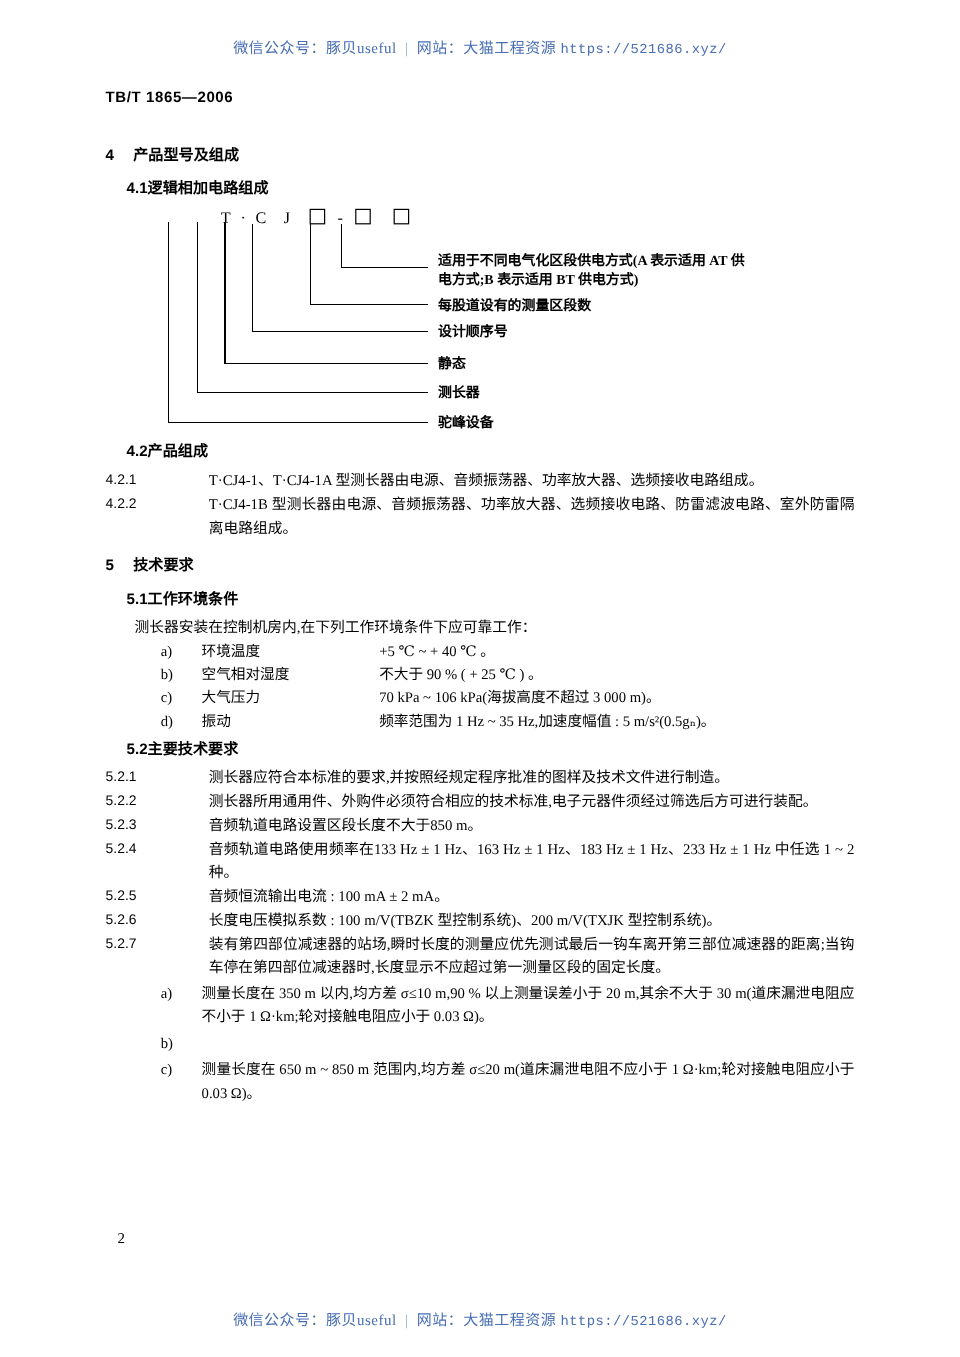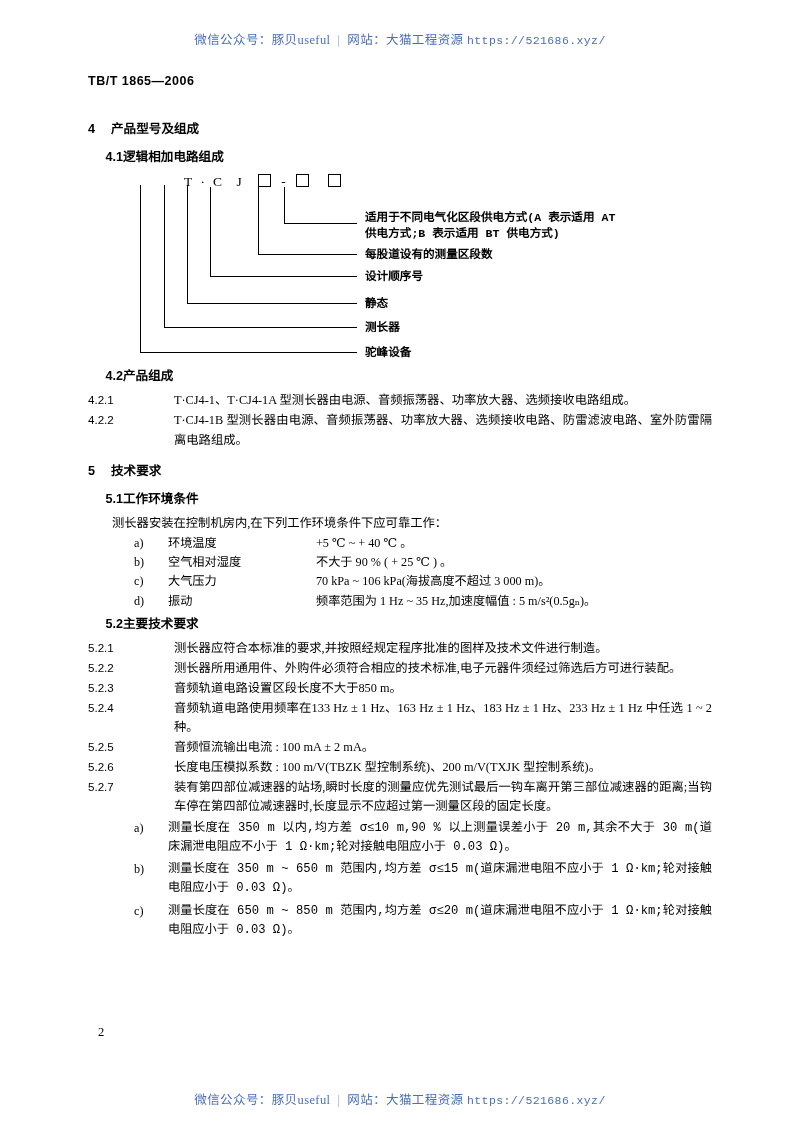--- a/index.html
+++ b/index.html
@@ -110,21 +110,20 @@
   }
   .item .lbl {
     flex: 0 0 auto;
     width: 34px;
     margin-left: 46px;
     text-align: left;
   }
   .item .body {
     flex: 1 1 auto;
     text-align: justify;
-    font-family: Liberation Mono, monospace;
   }
   
   .item .envlabel {
     flex: 0 0 auto;
     width: 148px;
   }
   .item .envvalue { flex: 1 1 auto; }
 
   
   .diagram {
@@ -155,21 +154,21 @@
   }
   .dlabels {
     position: absolute;
     left: 0;
     top: 0;
     width: 100%;
     height: 100%;
   }
   .dlabel {
     position: absolute;
-    font-family: Liberation Mono, monospace;
+    font-family: Liberation Serif, serif;
     font-weight: bold;
     font-size: 11.6px;
     line-height: 1.32;
     white-space: normal;
   }
 
   
   .folio {
     position: absolute;
     left: 98px;
@@ -317,21 +316,20 @@
       <span class="txt">装有第四部位减速器的站场,瞬时长度的测量应优先测试最后一钩车离开第三部位减速器的距离;当钩车停在第四部位减速器时,长度显示不应超过第一测量区段的固定长度。</span>
     </div>
 
 
     <div class="item" style="margin-top:2px;">
       <span class="lbl">a)</span>
       <span class="body">测量长度在 350 m 以内,均方差 σ≤10 m,90 % 以上测量误差小于 20 m,其余不大于 30 m(道床漏泄电阻应不小于 1 Ω·km;轮对接触电阻应小于 0.03 Ω)。</span>
     </div>
     <div class="item" style="margin-top:3px;">
       <span class="lbl">b)</span>
-      <span class="body">测量长度在 350 m ~ 650 m 范围内,均方差 σ≤15 m(道床漏泄电阻不应小于 1 Ω·km;轮对接触电阻应小于 0.03 Ω)。</span>
     </div>
     <div class="item" style="margin-top:3px;">
       <span class="lbl">c)</span>
       <span class="body">测量长度在 650 m ~ 850 m 范围内,均方差 σ≤20 m(道床漏泄电阻不应小于 1 Ω·km;轮对接触电阻应小于 0.03 Ω)。</span>
     </div>
 
   </div>
 
   <div class="folio">2</div>
 

